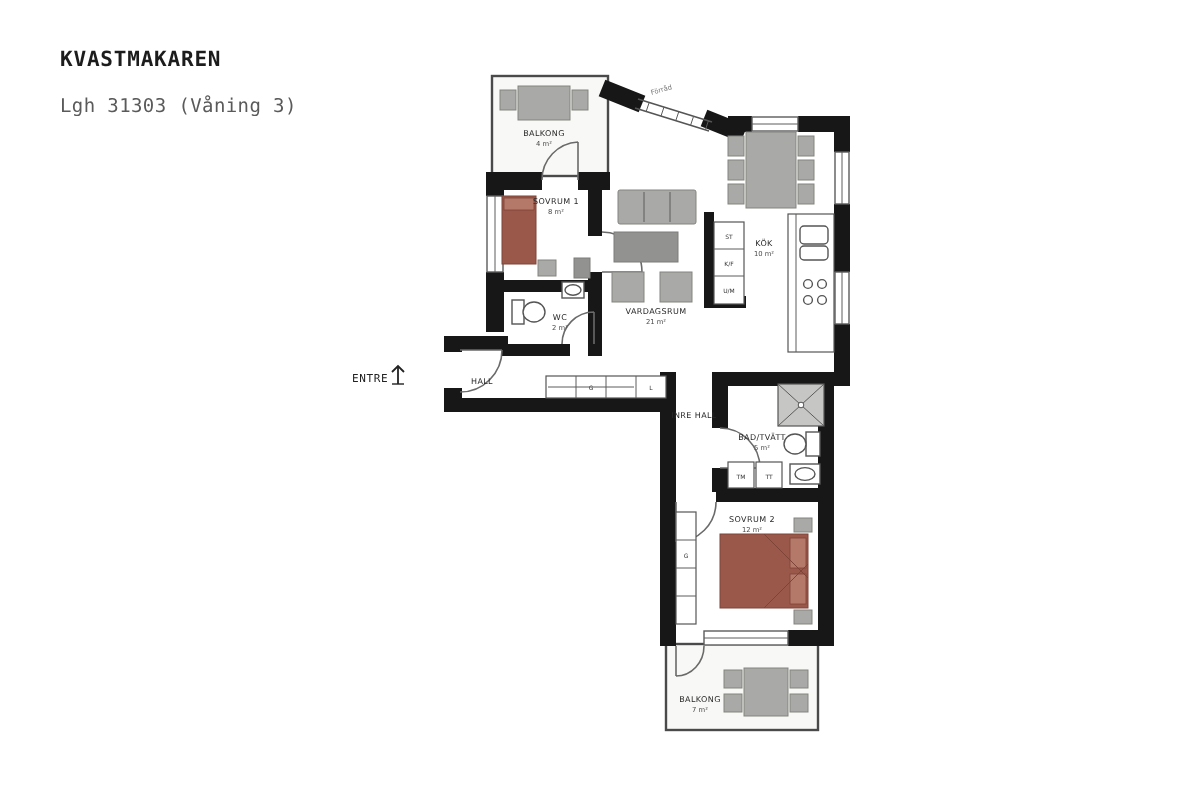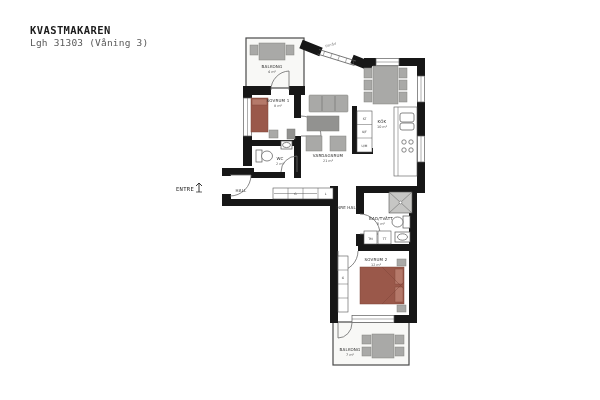--- a/index.html
+++ b/index.html
@@ -1,20 +1,20 @@
 <!DOCTYPE html>
 <html style="--wall: #171717; --bed: #9a584a; --bed_light: #b5796a; --furniture: #a9a9a7; --furniture_dark: #929290; --balcony_floor: #f8f8f6;"><head>
 <meta charset="utf-8">
 <style>
   html,body{margin:0;padding:0;background:#fff;}
   .page{position:relative;width:568px;height:400px;background:#ffffff;overflow:hidden;
         font-family:"DejaVu Sans",sans-serif;}
   .title-block{position:absolute;left:30px;top:24px;z-index:2;}
   .title-block h1{margin:0;font:700 10.5px "DejaVu Sans Mono",monospace;color:#1c1c1c;letter-spacing:.4px;}
-  .title-block p{margin:1px 0 0;font:9.5px "DejaVu Sans Mono",monospace;color:#5a5a5a;letter-spacing:.2px;}
+  .title-block p{margin:12px 0 0;font:9.5px "DejaVu Sans Mono",monospace;color:#5a5a5a;letter-spacing:.2px;}
   svg{position:absolute;left:0;top:0;}
   svg text{font-family:"DejaVu Sans",sans-serif;fill:#2d2d2d;}
   .wall{fill:var(--wall,#171717);}
   .wline{stroke:var(--wall,#171717);stroke-width:9;}
   .rail{fill:var(--balcony_floor,#f8f8f6);stroke:#4a4a4a;stroke-width:1.2;}
   .win{fill:#ffffff;stroke:#5c5c5c;stroke-width:.7;}
   .winline{stroke:#5c5c5c;stroke-width:.5;}
   .door{fill:none;stroke:#6a6a6a;stroke-width:.8;}
   .furn{fill:var(--furniture,#a9a9a7);stroke:#83837f;stroke-width:.5;}
   .furnD{fill:var(--furniture_dark,#929290);stroke:#7c7c7a;stroke-width:.5;}

